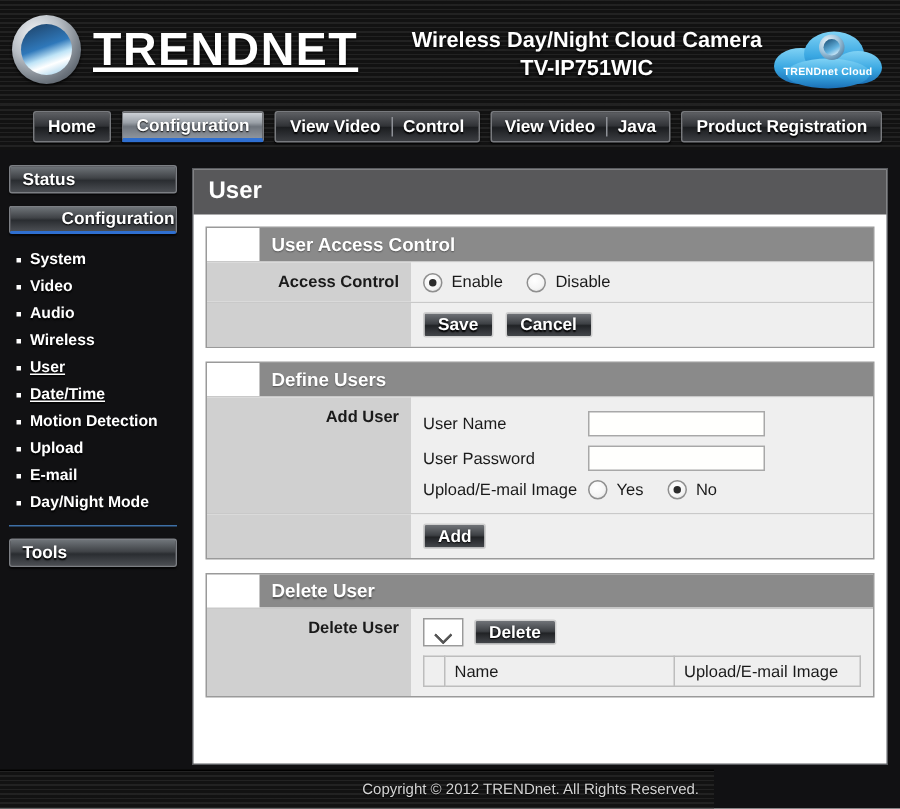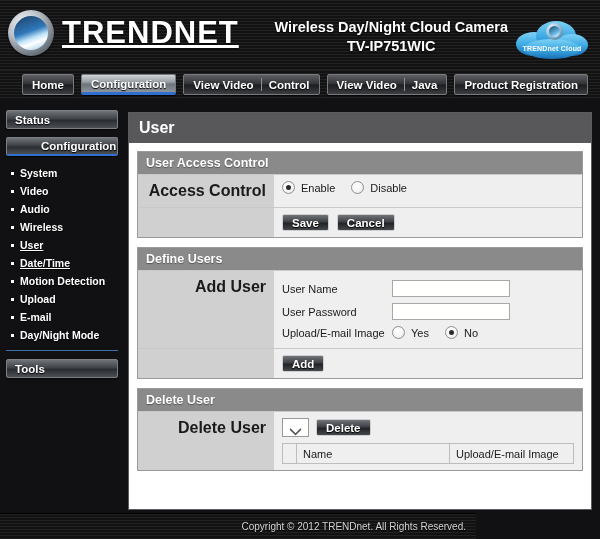--- a/index.html
+++ b/index.html
@@ -119,32 +119,33 @@
   #panel-title {
     height: 30px; display: flex; align-items: center; padding-left: 10px;
     background: #58585a; color: #ffffff; font-size: 16px; font-weight: bold;
     margin: -8px -8px 8px -8px;
   }
   .card { border: 1px solid #9a9a9a; margin-bottom: 9px; }
   .card-head {
     height: 22px; display: flex; align-items: center; padding-left: 8px;
     background: #8a8a8a; color: #ffffff; font-size: 12.5px; font-weight: bold;
     text-shadow: 0 1px 1px rgba(0,0,0,.4);
+    margin-left: 35px;
   }
   .row { display: flex; align-items: stretch; border-top: 1px solid #c9c9c9; }
   .row:first-of-type { border-top: none; }
   .row .lbl {
     width: 136px; flex: 0 0 136px; background: #d0d0d0;
     display: flex; align-items: flex-start; justify-content: flex-end;
     padding: 7px 8px 7px 4px;
-    color: #1a1a1a; font-size: 16px; font-weight: bold; text-align: right;
+    color: #1a1a1a; font-size: 11px; font-weight: bold; text-align: right;
   }
   .row .val {
     flex: 1; background: #efefef; padding: 6px 8px;
-    display: flex; align-items: flex-start; flex-wrap: wrap;
+    display: flex; align-items: center; flex-wrap: wrap;
   }
 
   .radio-wrap { display: flex; align-items: center; gap: 6px; margin-right: 16px; }
   .radio {
     width: 13px; height: 13px; border-radius: 50%;
     background: radial-gradient(circle at 40% 35%, #ffffff 0%, #f4f4f4 60%, #d8d8d8 100%);
     border: 1px solid #8f8f8f; position: relative; flex: 0 0 auto;
   }
   .radio.on::after {
     content: ""; position: absolute; left: 3px; top: 3px; width: 5px; height: 5px;
@@ -161,21 +162,21 @@
     text-shadow: 0 1px 1px #000; margin-right: 8px;
   }
 
   .field-row { display: flex; align-items: center; width: 100%; margin: 3px 0; }
   .field-row .fl { width: 110px; flex: 0 0 110px; font-size: 11px; color: #1a1a1a; }
   .txt {
     width: 118px; height: 17px; background: #fffffd;
     border: 1px solid #a8a8a8; outline: none;
     font-family: "Liberation Sans", sans-serif; font-size: 11px; padding: 0 3px;
   }
-  .stacked { display: block; flex-direction: column; }
+  .stacked { display: block; }
 
   .sel {
     width: 27px; height: 19px; background: #ffffff; border: 1px solid #9a9a9a;
     margin-right: 7px; position: relative; flex: 0 0 auto;
   }
   .sel::after {
     content: ""; position: absolute; left: 8px; top: 6px;
     width: 7px; height: 7px; border-right: 2px solid #555; border-bottom: 2px solid #555;
     transform: rotate(45deg); border-radius: 1px;
   }

